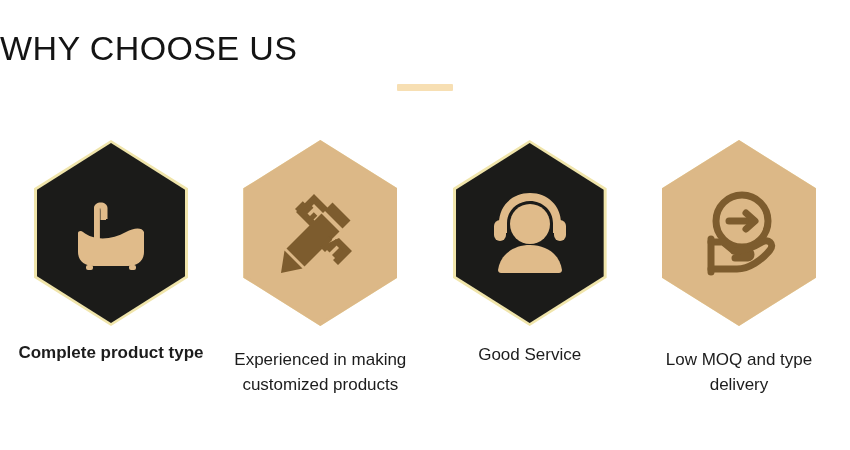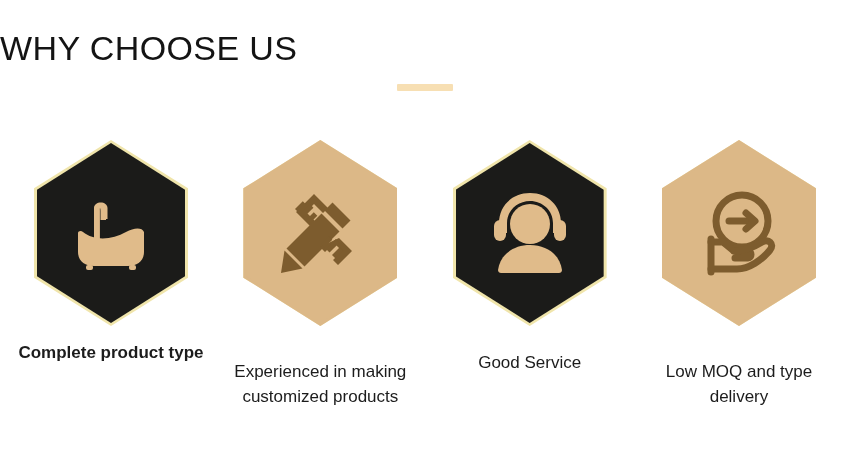--- a/index.html
+++ b/index.html
@@ -95,29 +95,29 @@
     position: absolute;
     inset: 0;
     display: flex;
     align-items: center;
     justify-content: center;
   }
   .hex-icon svg { display: block; }
 
   
   .caption {
-    margin-top: 33px;
+    margin-top: 21px;
     width: 206px;
     text-align: center;
     font-size: 17px;
     line-height: 25px;
     color: #1c1c1c;
     font-weight: 400;
   }
-  .caption-short { margin-top: 24px; }
+  .caption-short { margin-top: 16px; }
   .caption-tall  { margin-top: 14px; font-weight: bold; }
 </style>
 </head>
 <body>
 
 <div class="page">
 
   <div class="header">
     <div class="page-title">WHY CHOOSE US</div>
     <div class="title-divider"></div>

